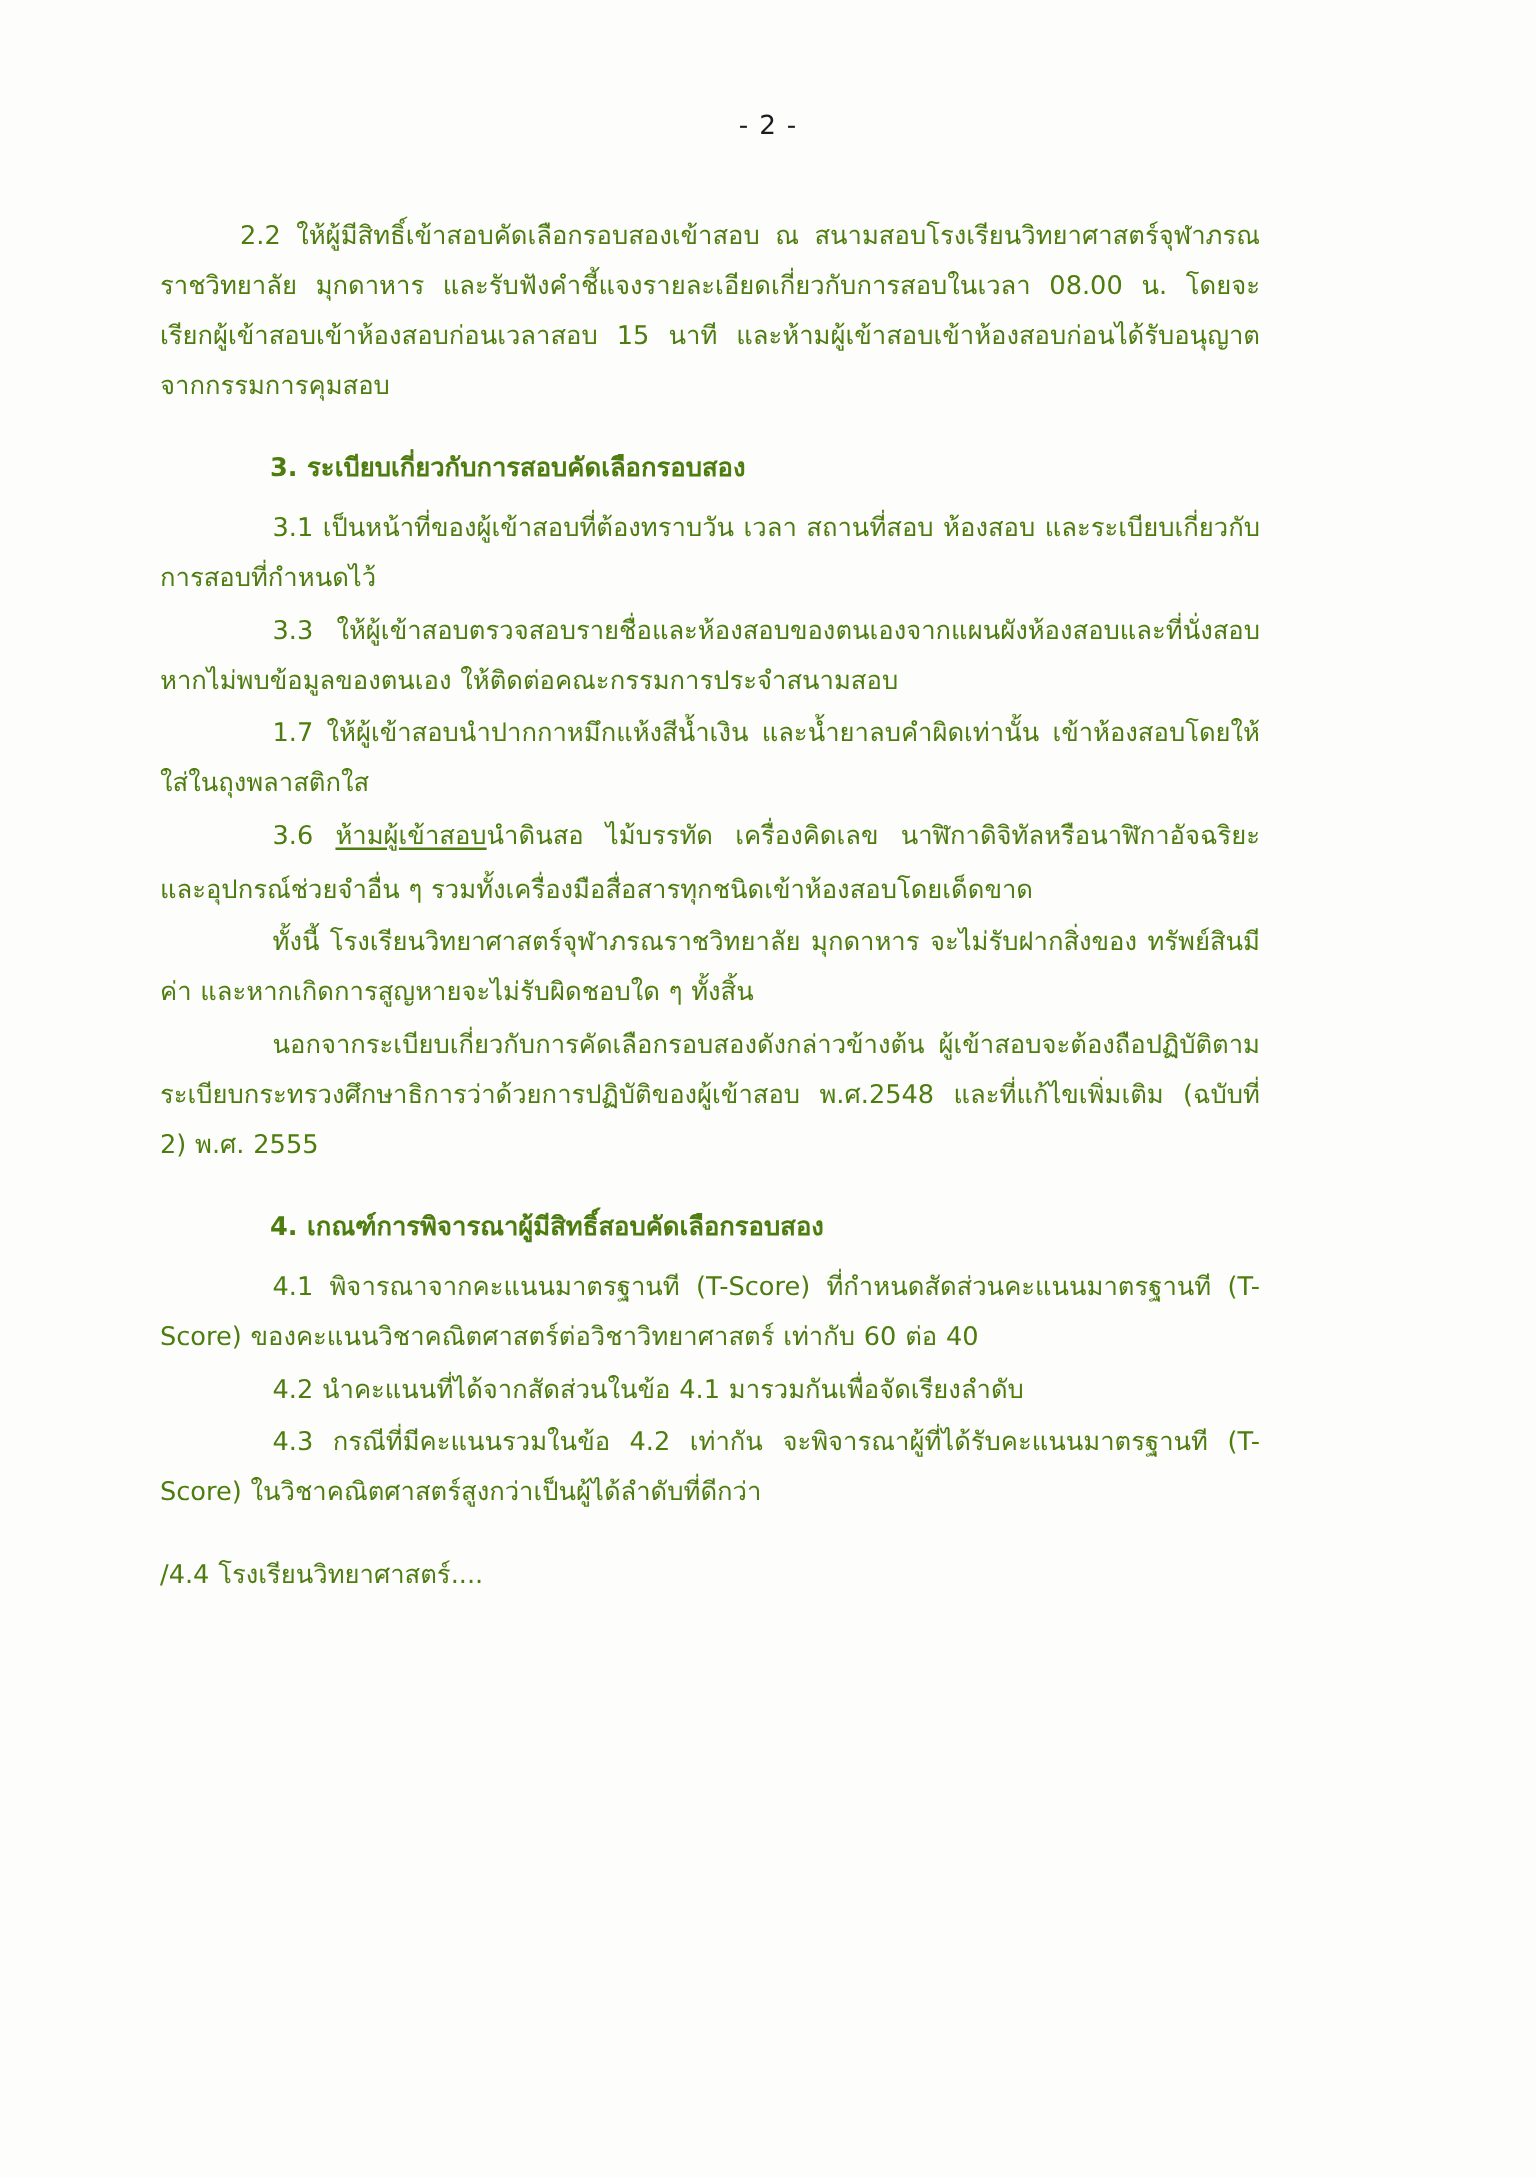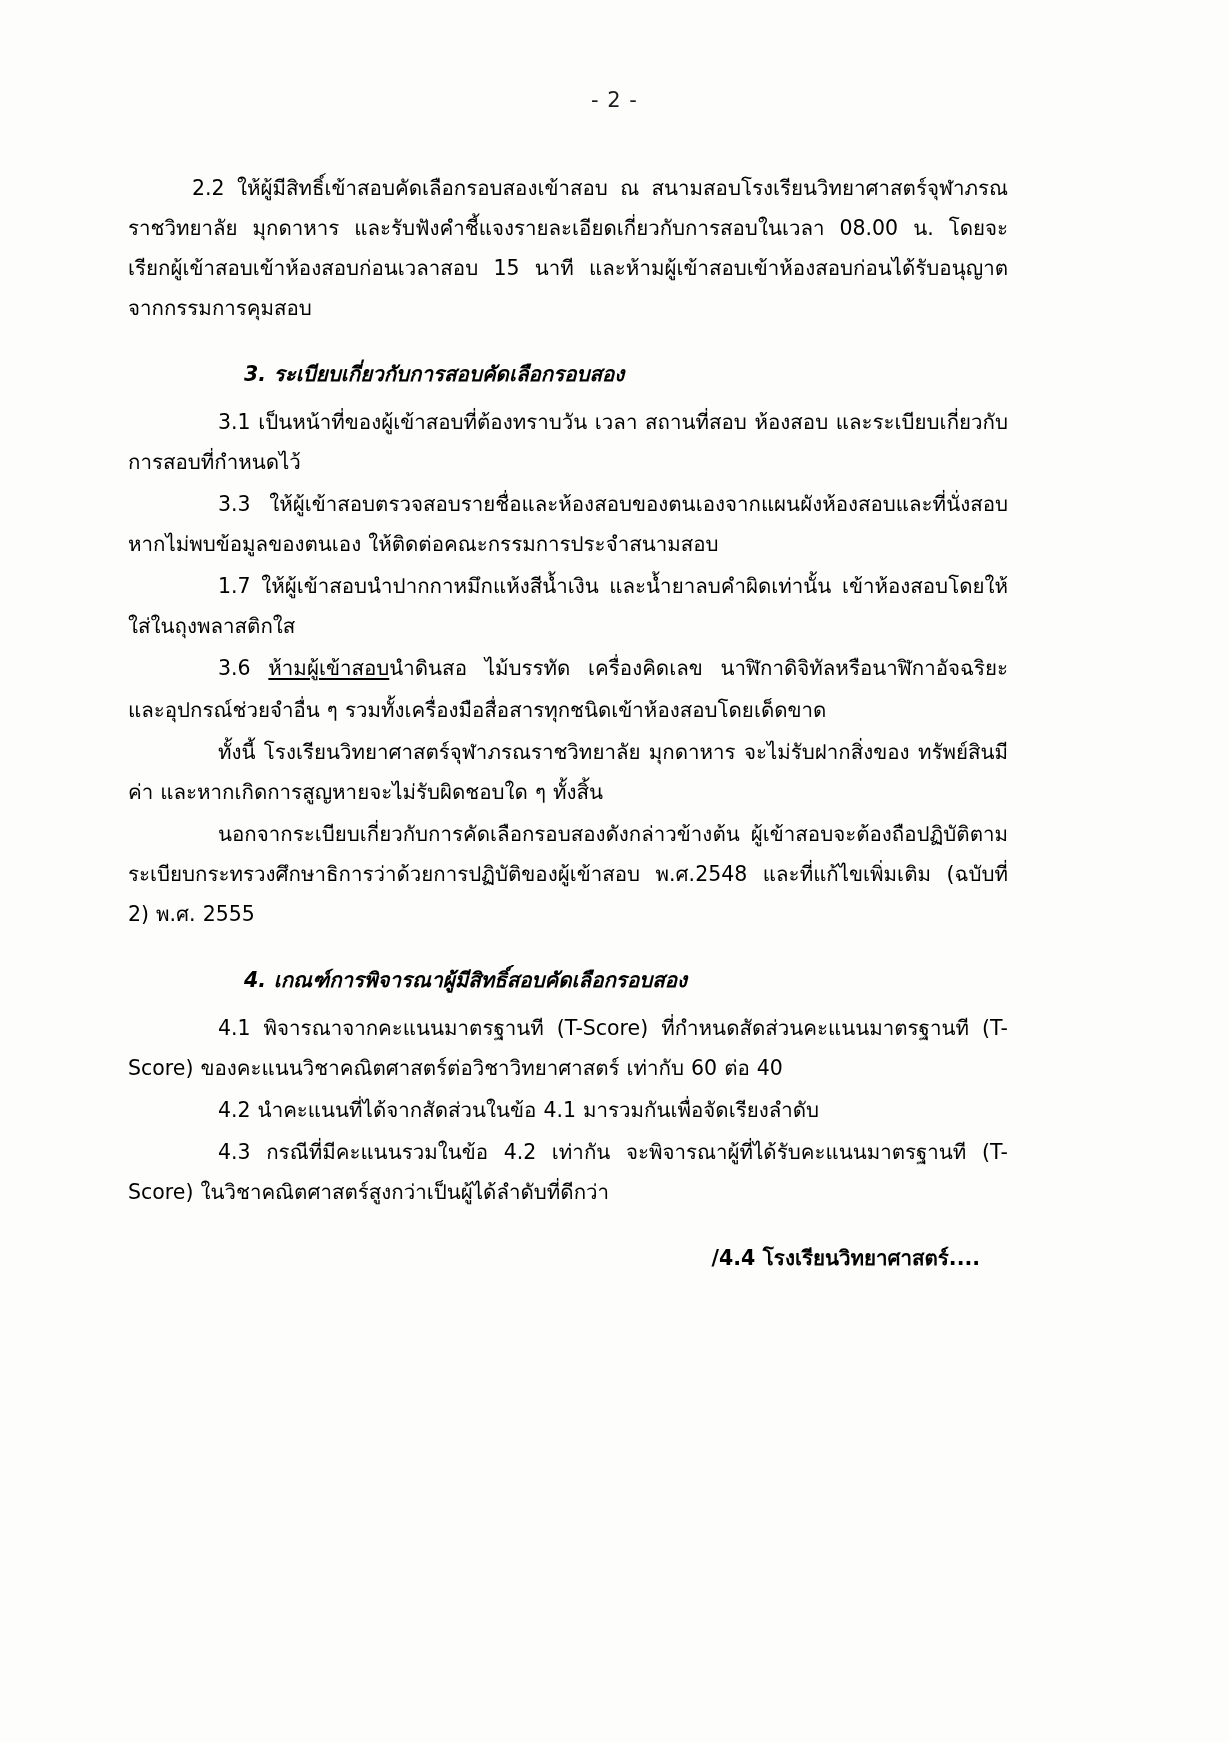--- a/index.html
+++ b/index.html
@@ -32,44 +32,42 @@
   .content {
     position: absolute;
     top: 168px;
     left: 128px;
     width: 880px;
   }
   p {
     margin: 0 0 2px 0;
     font-size: 20.5px;
     line-height: 40px;
-    color: #000000;
+    color: #4d7c0f;
     text-align: justify;
     text-justify: inter-word;
     word-spacing: 0.5px;
   }
   p.indent {
     text-indent: 64px;
   }
   p.indent-wide {
     text-indent: 90px;
   }
   p.heading {
     text-indent: 0;
-    margin-left: 116px;
+    margin-left: 88px;
     font-weight: bold;
     margin-top: 26px;
     margin-bottom: 8px;
-    font-style: italic;
   }
   p.closing {
-    text-align: right;
+    text-align: left;
     margin-top: 26px;
     padding-right: 28px;
-    font-weight: bold;
   }
   .u {
     text-decoration: underline;
     text-underline-offset: 3px;
     font-family: Liberation Mono, monospace;
   }
 </style>
 </head>
 <body>
 

